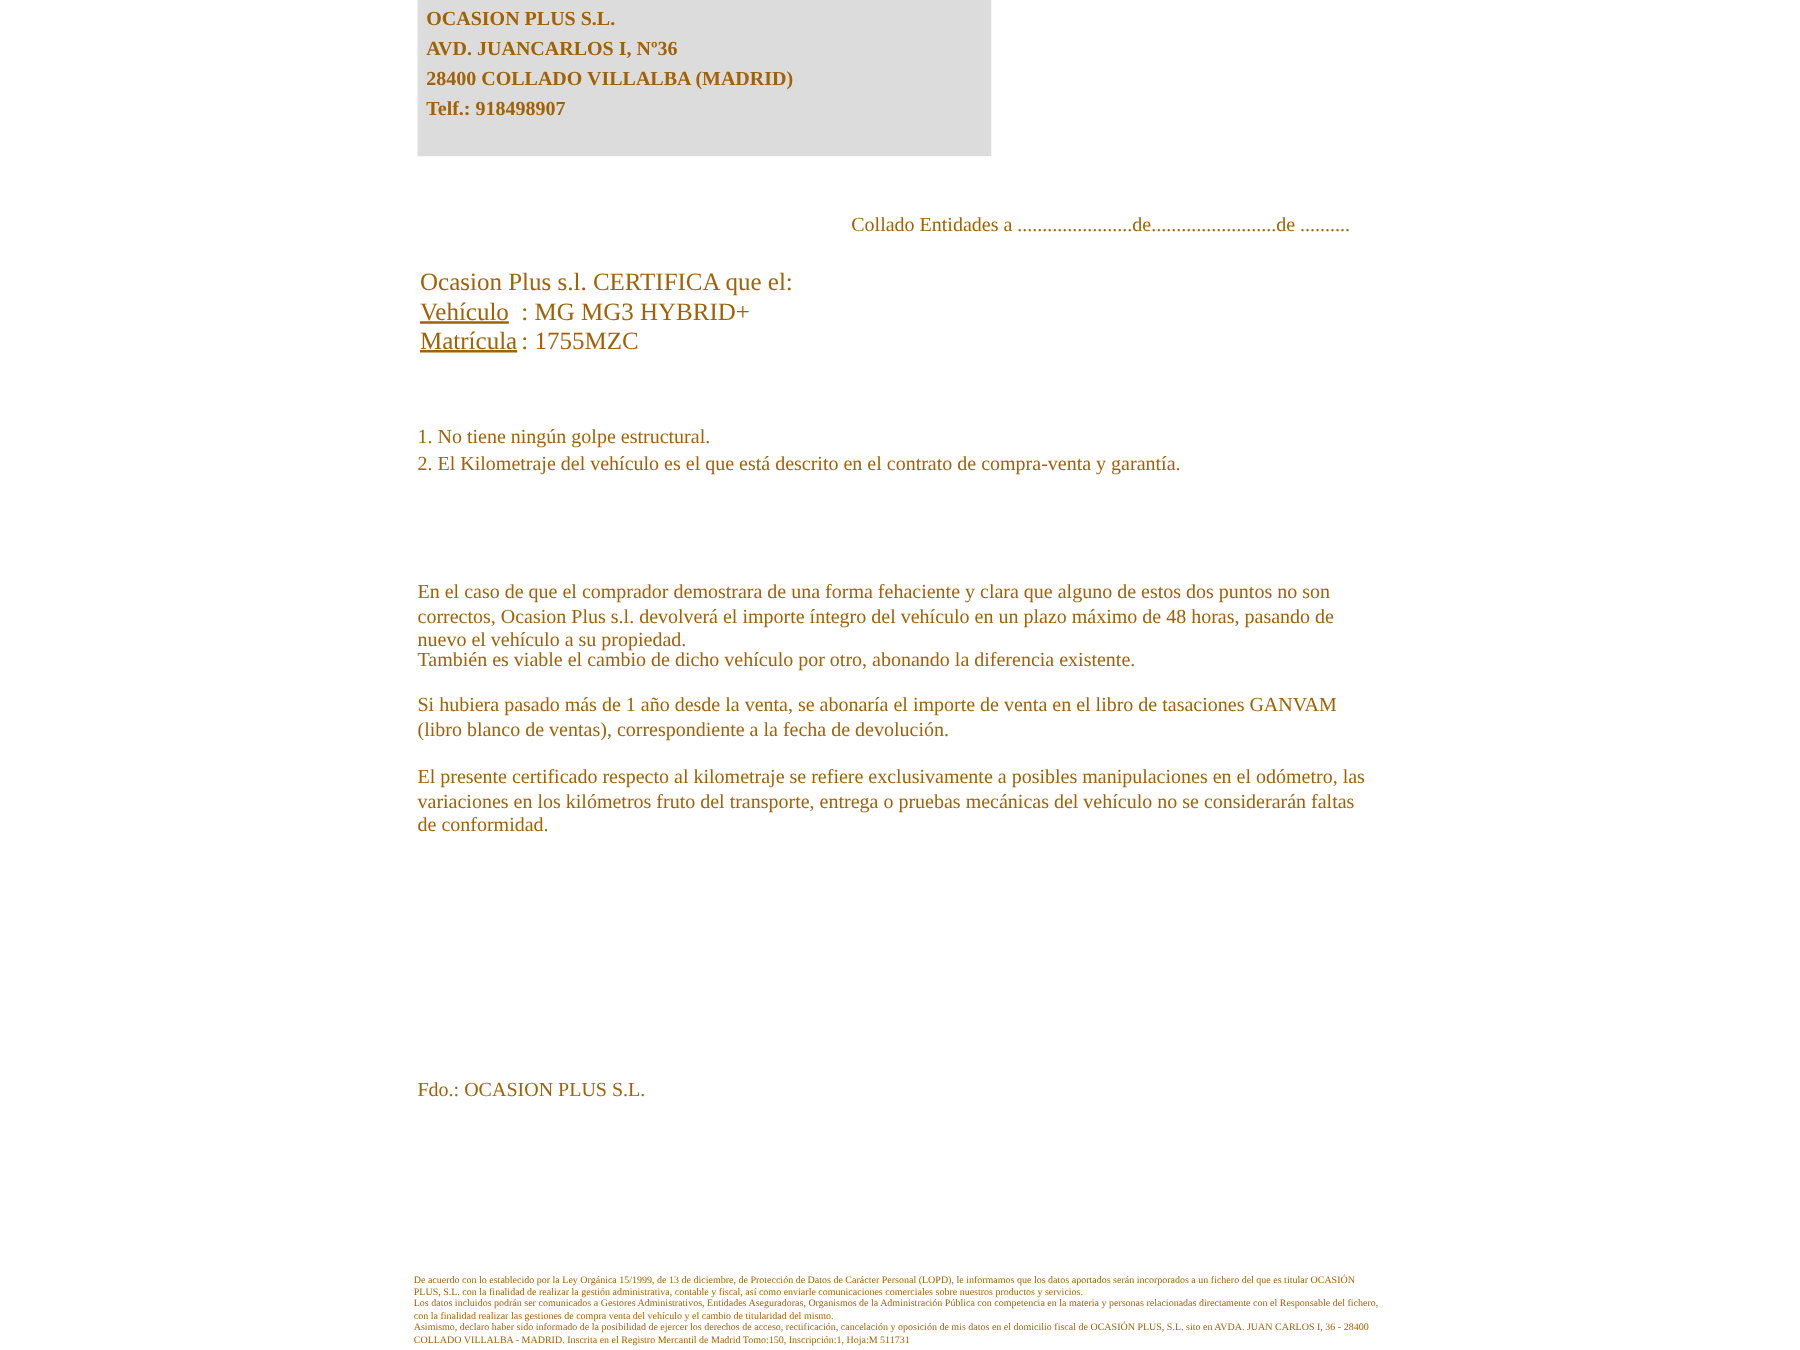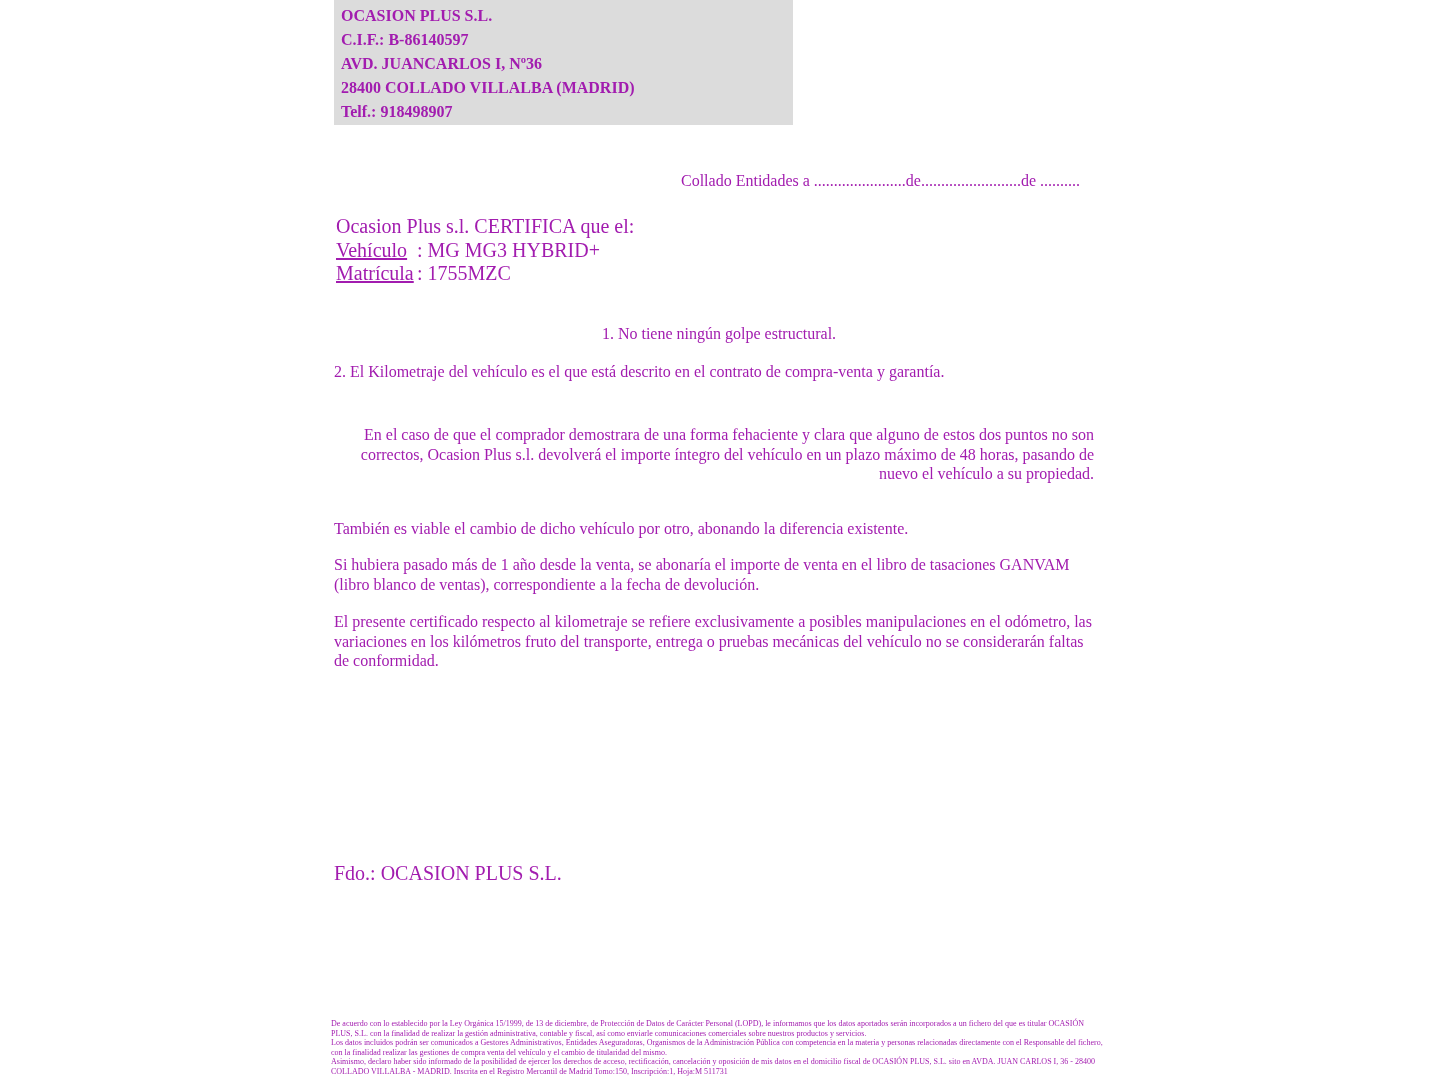--- a/index.html
+++ b/index.html
@@ -6,21 +6,21 @@
     margin: 0;
     padding: 0;
     background: #ffffff;
   }
   .page {
     position: relative;
     width: 1220px;
     height: 1080px;
     background: #ffffff;
     font-family: "Liberation Serif", "DejaVu Serif", serif;
-    color: #a21caf;
+    color: #a16207;
     overflow: hidden;
   }
   .header-box {
     position: absolute;
     left: 334px;
     top: 0;
     width: 459px;
     height: 125px;
     box-sizing: border-box;
     padding: 4px 0 0 7px;
@@ -53,59 +53,58 @@
     width: 81px;
   }
   .cert-label .u { text-decoration: underline; }
   .point {
     position: absolute;
     left: 334px;
     width: 770px;
     font-size: 16px;
     line-height: 20px;
   }
-  .point-1 { top: 324px; text-align: center; }
+  .point-1 { top: 340px; }
   .point-2 { top: 362px; }
   .para {
     position: absolute;
     left: 334px;
     width: 760px;
     font-size: 16px;
     line-height: 19.7px;
   }
-  .para-1 { top: 425px; text-align: right; }
+  .para-1 { top: 464px; }
   .para-2 { top: 519px; }
   .para-3 { top: 555px; }
   .para-4 { top: 612px; }
   .signature {
     position: absolute;
     left: 334px;
     top: 863px;
-    font-size: 20px;
+    font-size: 16px;
     line-height: 20px;
     white-space: nowrap;
   }
   .legal {
     position: absolute;
     left: 331px;
     top: 1019px;
     width: 772px;
     font-size: 8px;
     line-height: 9.6px;
   }
   .legal p { margin: 0; }
 </style>
 </head>
 <body>
 
 <div class="page">
 
   <div class="header-box" style="background: rgb(220, 220, 220);">
     <div class="hline">OCASION PLUS S.L.</div>
-    <div class="hline">C.I.F.: B-86140597</div>
     <div class="hline">AVD. JUANCARLOS I, Nº36</div>
     <div class="hline">28400 COLLADO VILLALBA (MADRID)</div>
     <div class="hline">Telf.: 918498907</div>
   </div>
 
   <div class="date-line">Collado Entidades a .......................de.........................de ..........</div>
 
   <div class="certify">
     <div>Ocasion Plus s.l. CERTIFICA que el:</div>
     <div class="cert-row">

